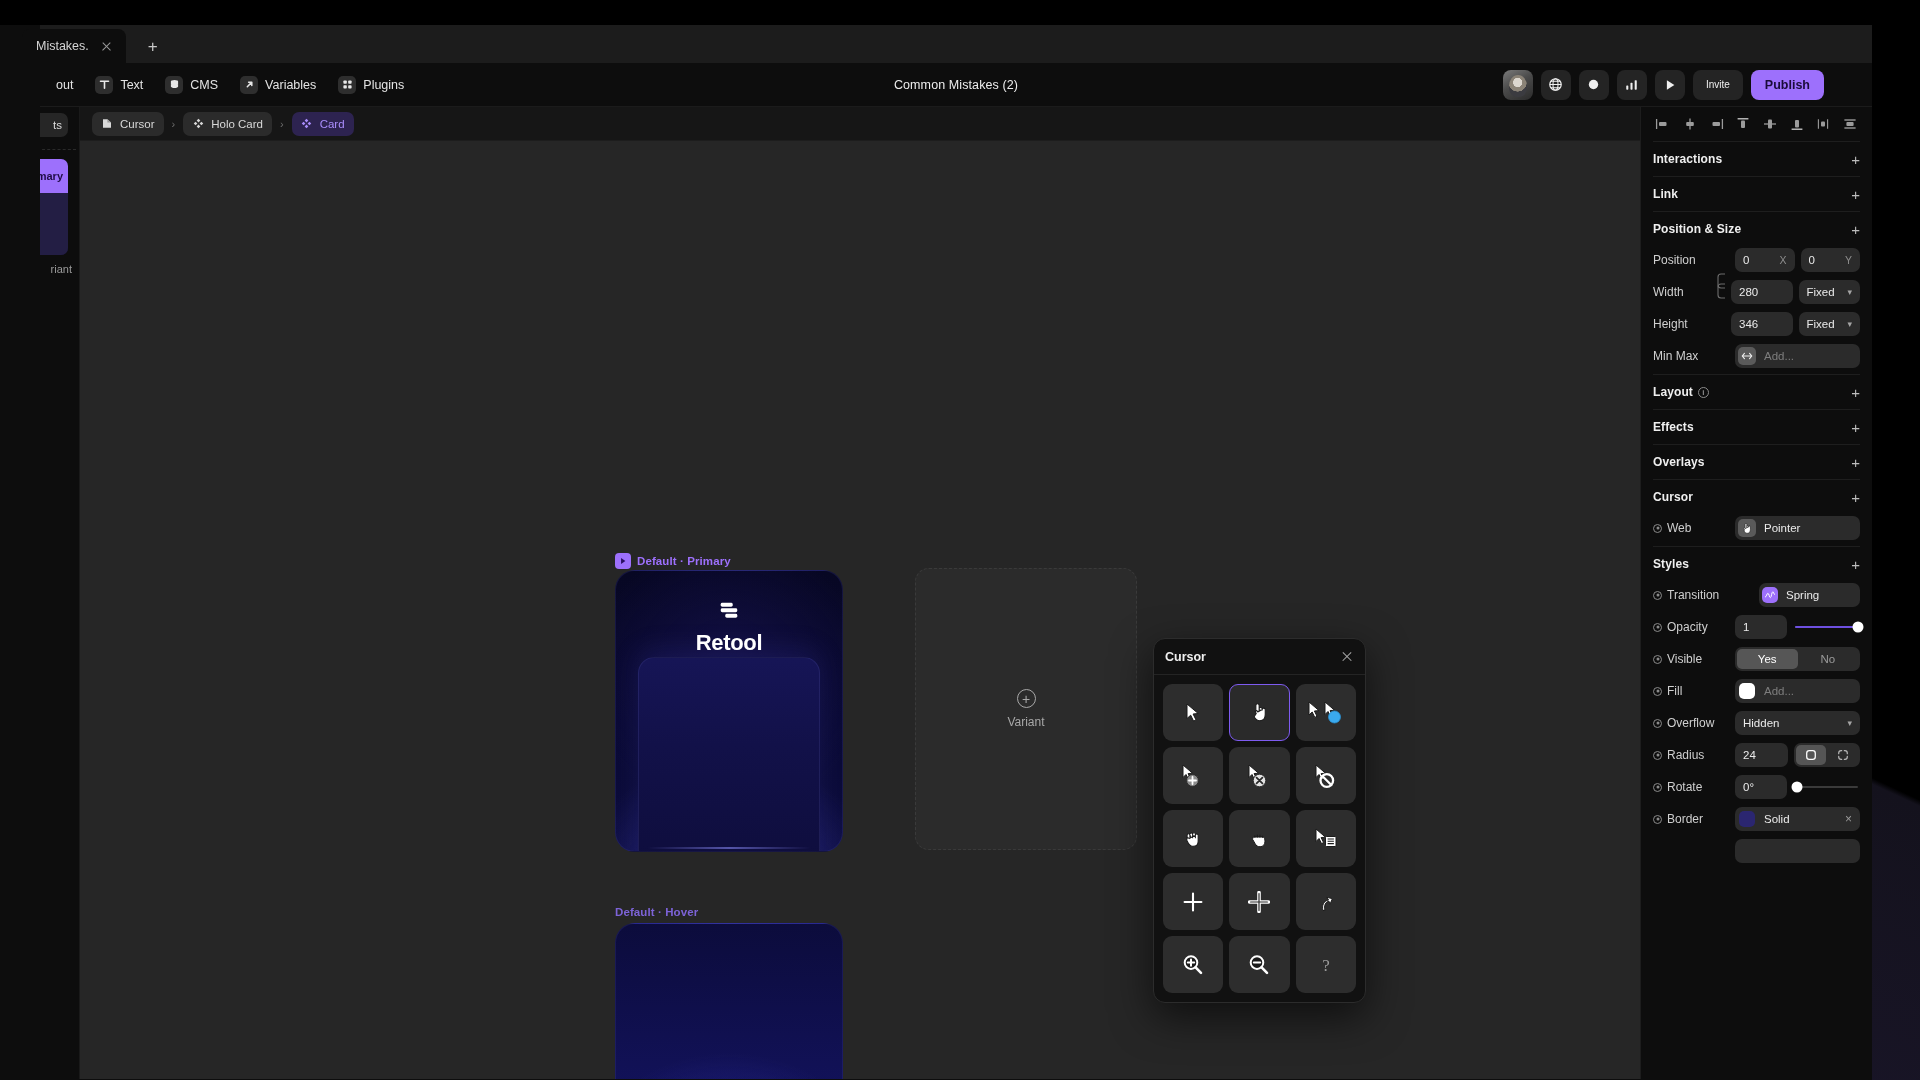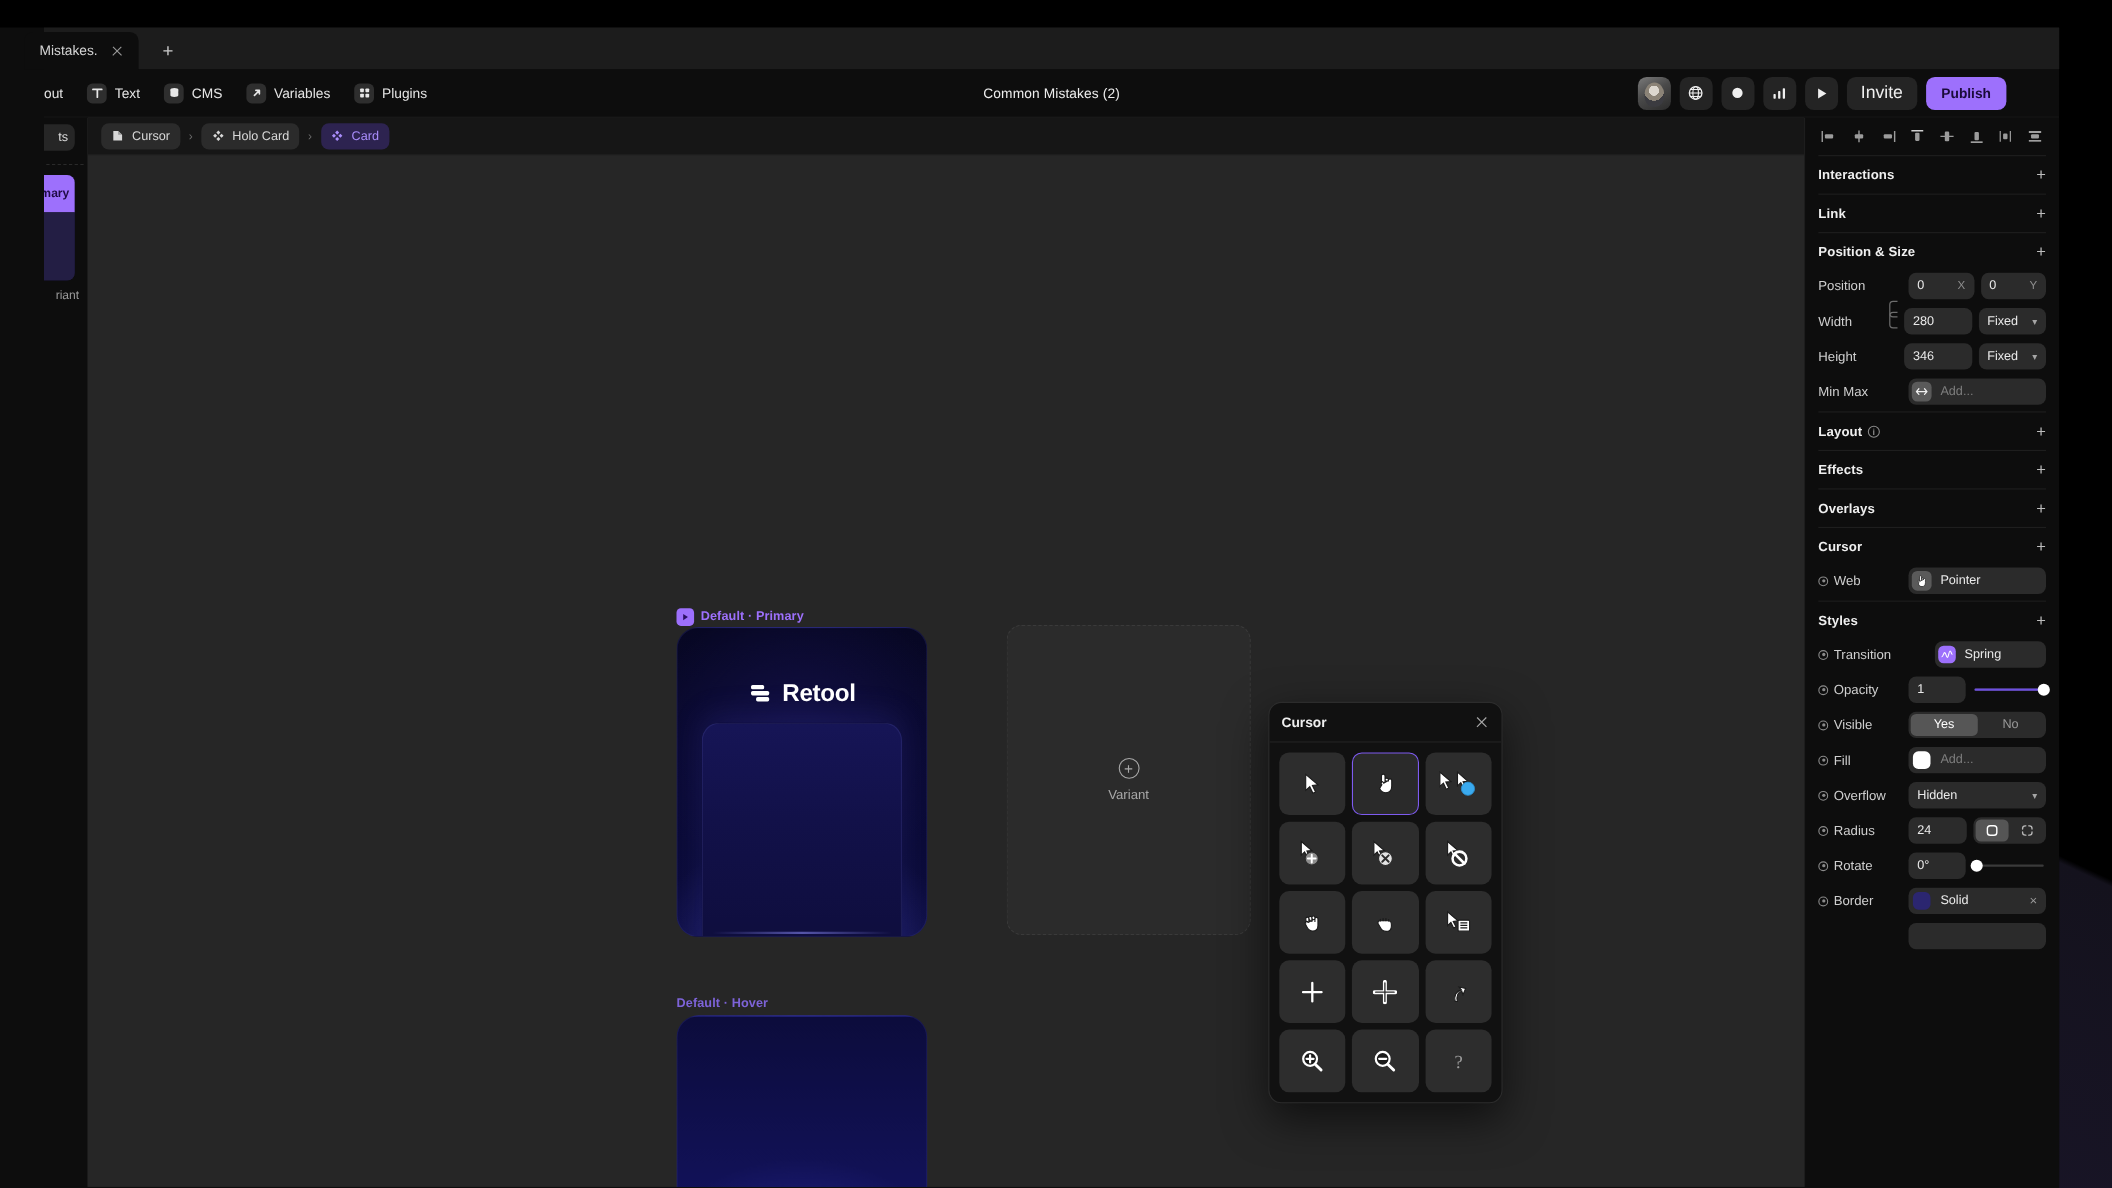--- a/index.html
+++ b/index.html
@@ -77,21 +77,21 @@
     background: #0d0d0d;
     display: flex; align-items: center;
     border-bottom: 1px solid #1b1b1b;
   }
   .tb-left { display: flex; align-items: center; gap: 4px; padding-left: 0px; }
   .tb-item {
     display: flex; align-items: center; gap: 7px;
     height: 28px; padding: 0 9px; border-radius: 7px;
     color: #e4e4e4; font-size: 12.5px; white-space:nowrap;
   }
-  .tb-item.cut { padding-left:0; }
+  .tb-item.cut { padding-left:0;margin-left:16px; }
   .tb-ico {
     width: 18px; height: 18px; border-radius: 5px;
     background: #2e2e2e;
     display: flex; align-items: center; justify-content: center;
     color: #e8e8e8; font-size: 10px; flex: 0 0 auto;
   }
   .tb-ico svg { display:block; }
   .tb-center {
     position: absolute; left: 50%; transform: translateX(-50%);
     color: #ededed; font-size: 12.5px; font-weight: 400; letter-spacing:.1px;
@@ -111,21 +111,21 @@
     position:relative; overflow:hidden;
   }
   .tb-avatar::after{
     content:""; position:absolute; left:6px; top:5px; width:18px; height:22px;
     border-radius:50% 50% 42% 42%;
     background: radial-gradient(circle at 48% 34%, #dcd7cf 0 26%, #8b8377 27% 52%, #3b3b40 53% 100%);
     filter: blur(.2px);
   }
   .tb-text-btn {
     height: 30px; padding: 0 13px; border-radius: 8px;
-    background: #242424; color: #f0f0f0; font-size: 16px;
+    background: #242424; color: #f0f0f0; font-size: 10px;
     display: flex; align-items: center;
   }
   .tb-publish {
     height: 30px; padding: 0 14px; border-radius: 8px;
     background: #9d70fc; color: #1a0b3a; font-size: 12.5px; font-weight: 600;
     display: flex; align-items: center;
   }
 
   
   .body-row { display: flex; height: calc(1055px - 38px - 45px); }
@@ -200,22 +200,22 @@
   }
   .hero-inner {
     position:absolute; left:22px; right:22px; top:86px; bottom:-24px;
     border-radius: 16px 16px 0 0;
     background: linear-gradient(180deg, #161556 0%, #121149 40%, #0e0d3c 100%);
     border: 1px solid rgba(120,120,220,.14);
     border-bottom: none;
     box-shadow: 0 -8px 26px rgba(60,60,180,.18);
   }
   .hero-logo {
-    position: absolute; left: 0; right: 0; top: 46px;
-    display: flex; align-items: center; justify-content: center; gap: 9px;
+    position: absolute; left: 0; right: 0; top: 28px;
+    display: flex; align-items: center; justify-content: center; gap: 9px; flex-direction: column;
   }
   .hero-logo-mark { width: 22px; height: 22px; flex:0 0 auto; }
   .hero-logo-text { color: #fff; font-size: 22px; font-weight: 700; letter-spacing: -.3px; }
   .hero-glow {
     position:absolute; left:50%; transform:translateX(-50%);
     bottom: 2px; width: 72%; height: 2px; border-radius: 2px;
     background: linear-gradient(90deg, rgba(120,120,255,0), #8f8fff, rgba(120,120,255,0));
     opacity:.55;
   }
 

